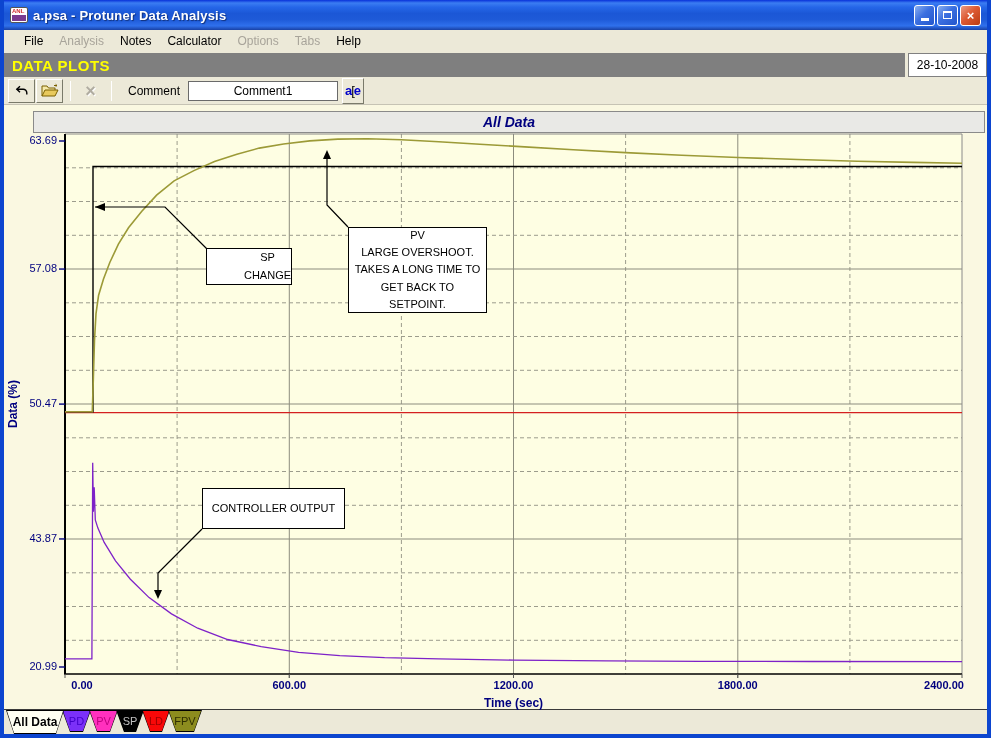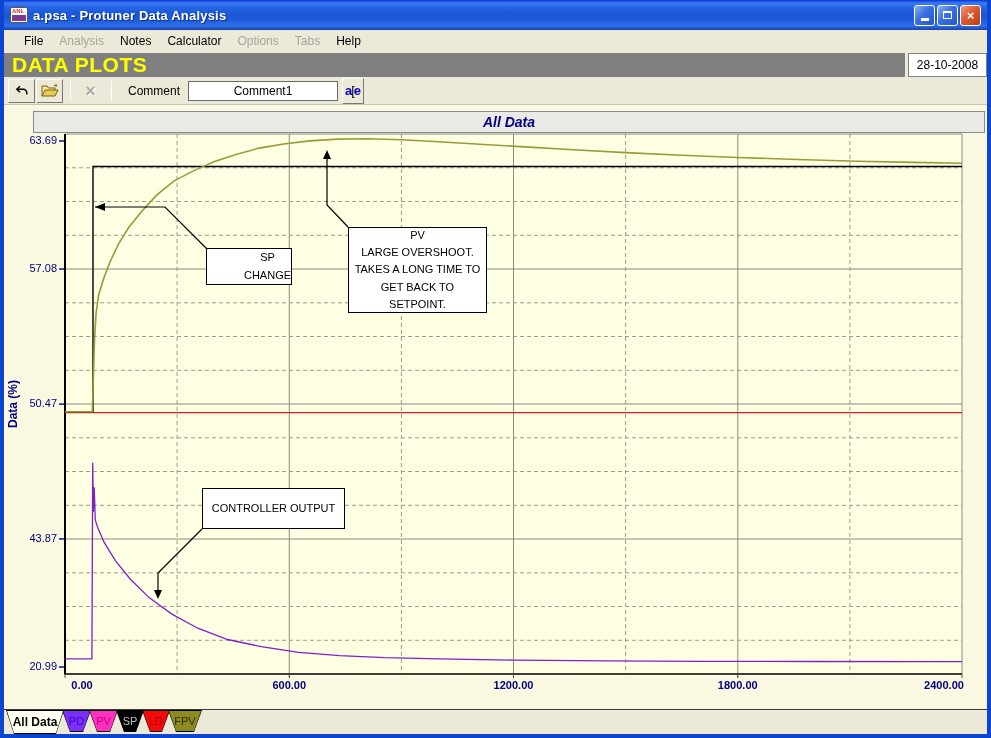--- a/index.html
+++ b/index.html
@@ -26,21 +26,21 @@
   .glyph-max { width:9px; height:8px; border:1px solid #fff; border-top:2px solid #fff; background:transparent; }
 
   
   .menubar { height:21px; flex:none; background:#ECE9D8; display:flex; align-items:center; padding-left:12px; font-size:12px; }
   .menu-item { padding:2px 8px; color:#000; cursor:default; }
   .menu-item.disabled { color:#a8a49a; }
 
   
   .plots-row { height:26px; flex:none; display:flex; align-items:stretch; background:#ECE9D8; padding-top:2px; }
   .plots-gray { flex:1; background:#7f7f7f; display:flex; align-items:center; }
-  .plots-title { color:#ffff00; font-weight:bold; font-size:21px; letter-spacing:.5px; padding-left:8px; }
+  .plots-title { color:#ffff00; font-weight:bold; font-size:15px; letter-spacing:.5px; padding-left:8px; }
   .date-box { width:79px; margin-left:3px; background:#fff; border:1px solid #808080;
     display:flex; align-items:center; justify-content:center; font-size:12px; color:#000; }
 
   
   .toolbar { height:27px; flex:none; background:#ECE9D8; display:flex; align-items:center; padding-left:4px; }
   .tbtn { width:27px; height:24px; display:flex; align-items:center; justify-content:center;
     background:#ECE9D8; border:1px solid; border-color:#fff #7a7a6a #7a7a6a #fff; margin-right:1px; }
   .tbtn.flat { border-color:transparent; }
   .tsep { width:1px; height:20px; background:#9a968a; border-right:1px solid #fff; margin:0 6px; }
   .x-glyph { font-size:18px; font-weight:bold; color:#b0aca0; text-shadow:1px 1px 0 #fff; line-height:1; }
@@ -191,20 +191,21 @@
         <polyline fill="none" stroke="#7e22c8" stroke-width="1.3" points="61.0,553.9 87.9,553.9 88.7,357.7 89.4,406.8 90.2,382.3 91.3,414.9 93.9,423.1 100.2,437.4 111.5,455.8 126.4,474.2 145.1,492.6 167.5,508.9 193.7,523.2 223.6,534.5 257.2,541.6 294.6,547.3 335.7,550.6 380.6,552.7 434.8,553.9 509.5,555.1 602.9,555.9 696.4,556.3 808.5,556.5 958.0,556.7"></polyline>
         <polyline fill="none" stroke="#9c9a37" stroke-width="1.6" points="61.0,306.7 88.3,306.7 89.4,271.9 90.5,235.2 92.0,208.6 94.6,190.2 99.5,173.9 105.8,157.5 114.4,139.1 124.5,122.8 137.6,106.4 152.6,90.1 170.1,75.8 189.9,65.6 210.5,56.4 232.9,49.2 255.3,43.1 279.6,39.0 305.8,35.9 333.8,34.1 363.7,33.7 397.4,34.7 434.8,36.8 475.9,39.2 520.7,41.9 569.3,44.7 621.6,47.6 677.7,50.2 733.8,52.5 793.5,54.5 853.4,56.2 909.4,57.4 958.0,58.2"></polyline>
         <polyline fill="none" stroke="#000" stroke-width="1.2" points="203,144 161,102 91,102"></polyline>
         <polygon fill="#000" points="91,102 101,98 101,106"></polygon>
         <polyline fill="none" stroke="#000" stroke-width="1.2" points="344,122 323,100 323,53"></polyline>
         <polygon fill="#000" points="323,45 319,54 327,54"></polygon>
         <polyline fill="none" stroke="#000" stroke-width="1.2" points="198,424 154,468 154,486"></polyline>
         <polygon fill="#000" points="154,494 150,485 158,485"></polygon>
       </svg>
     <div class="ylabel">Data (%)</div>
+    <div class="xlabel">Time (sec)</div>
     <div id="labels">
         <div class="ytick" style="left: 5px; top: 29px;">63.69</div>
         <div class="ytick" style="left: 5px; top: 157.051px;">57.08</div>
         <div class="ytick" style="left: 5px; top: 292.102px;">50.47</div>
         <div class="ytick" style="left: 5px; top: 426.949px;">43.87</div>
         <div class="ytick" style="left: 5px; top: 555px;">20.99</div>
         <div class="xtick" style="left: 43px;">0.00</div>
         <div class="xtick" style="left: 250.25px;">600.00</div>
         <div class="xtick" style="left: 474.5px;">1200.00</div>
         <div class="xtick" style="left: 698.75px;">1800.00</div>

